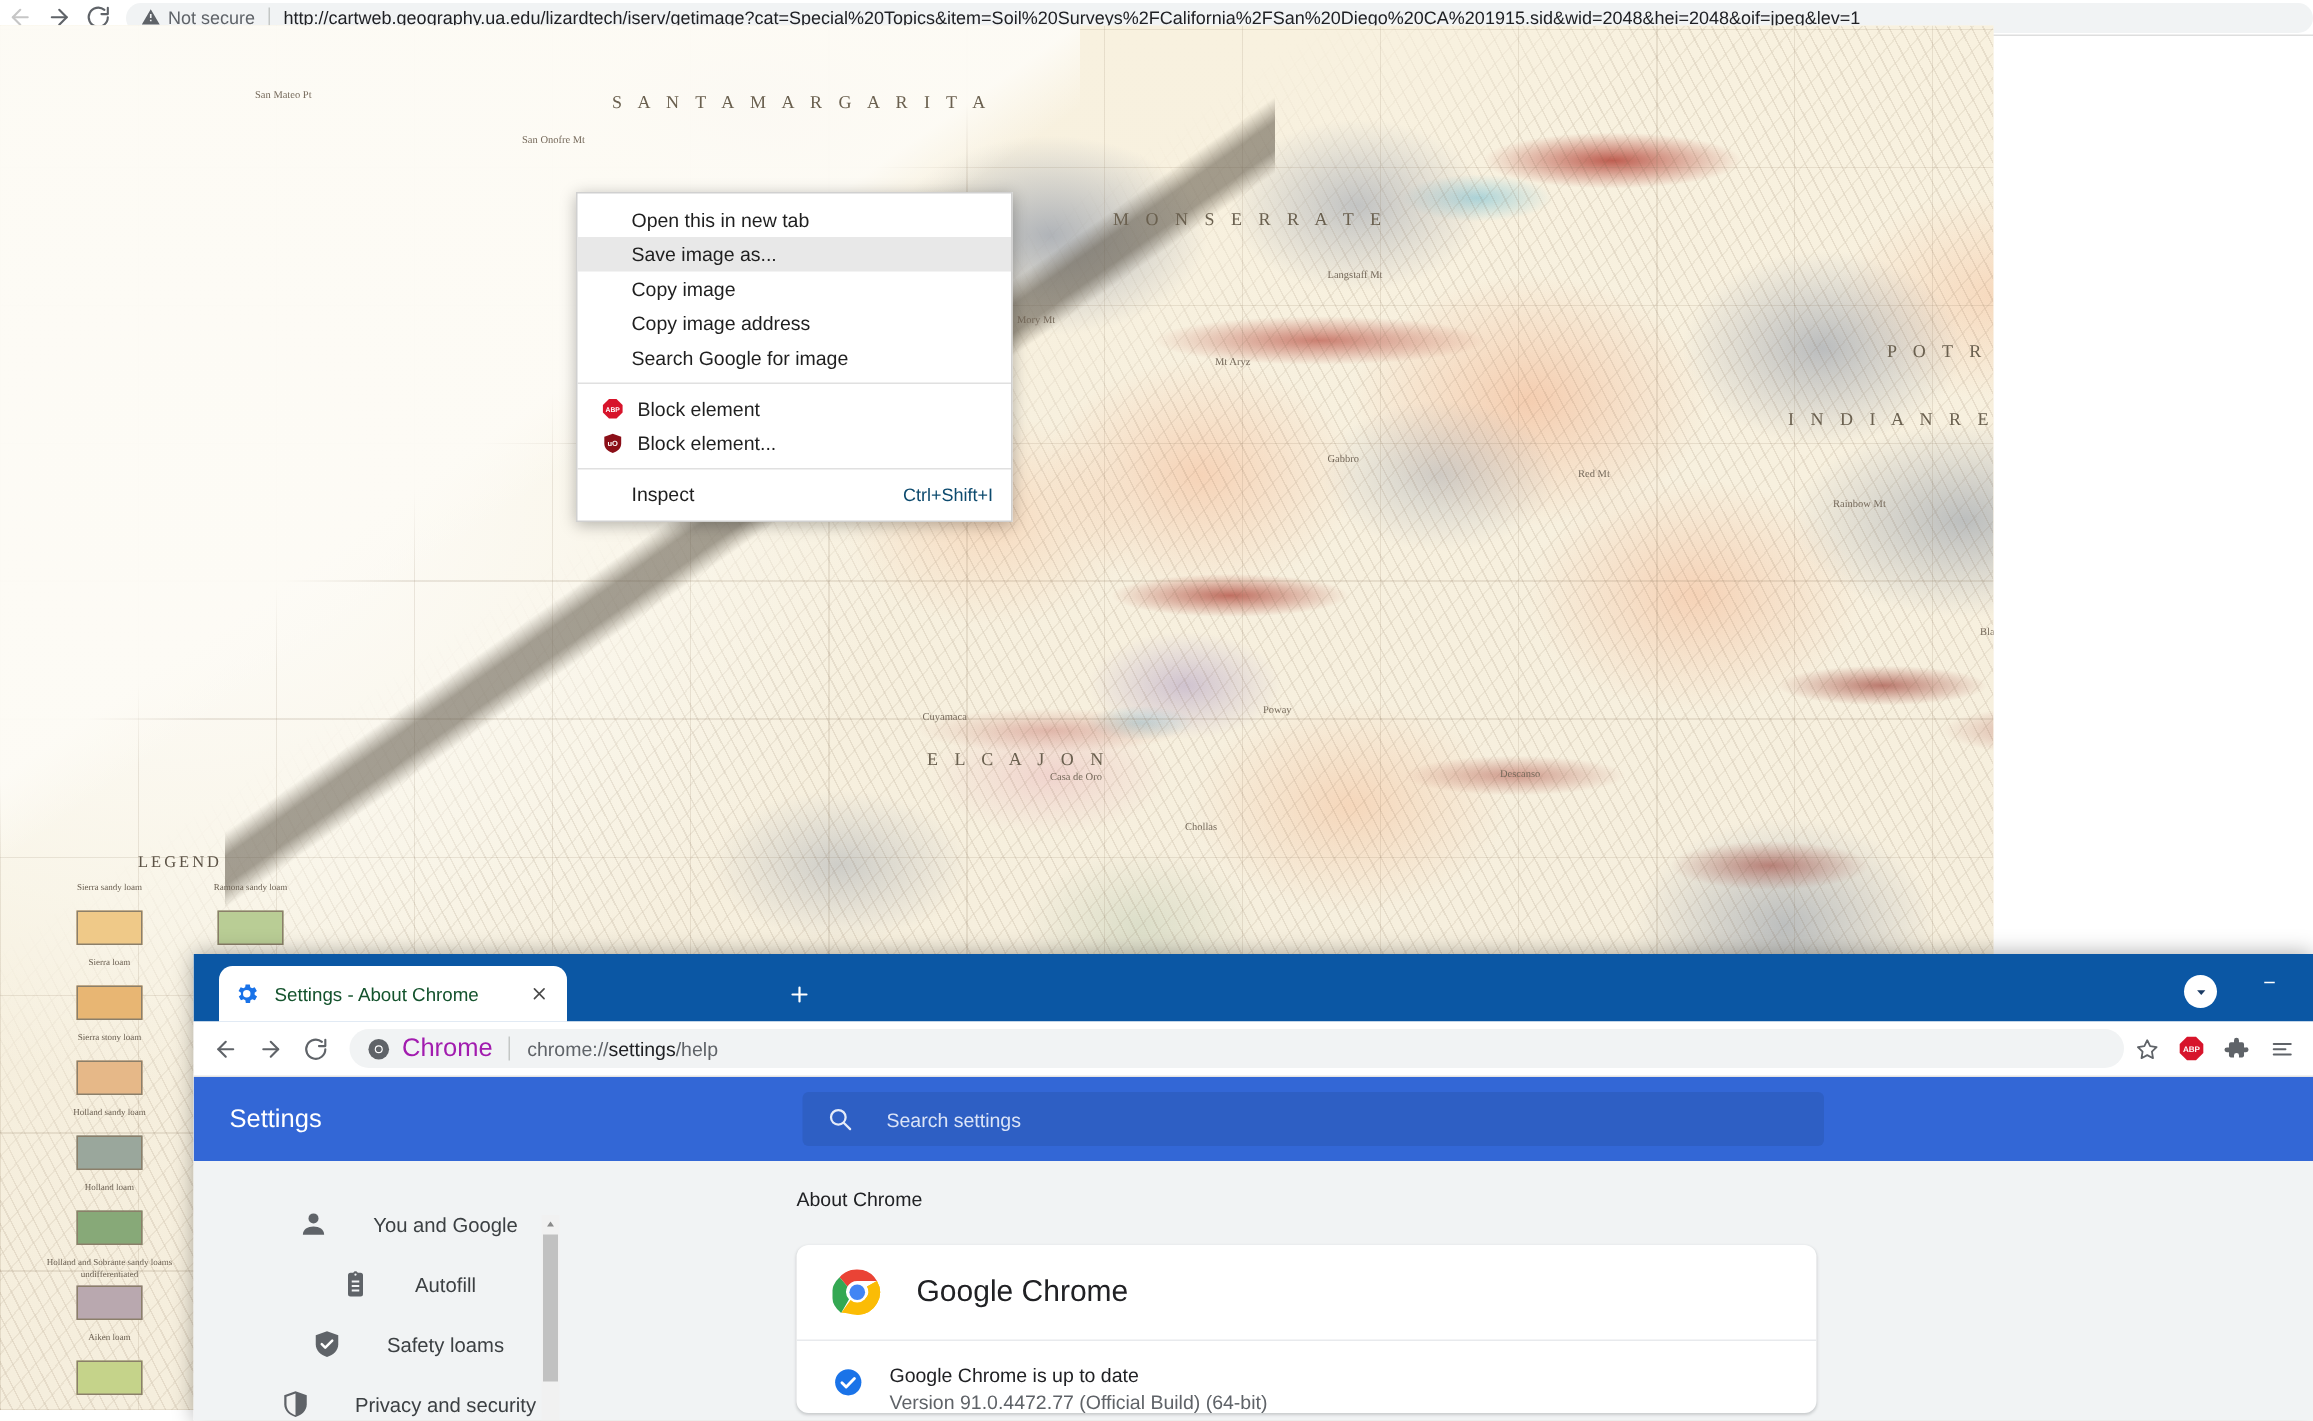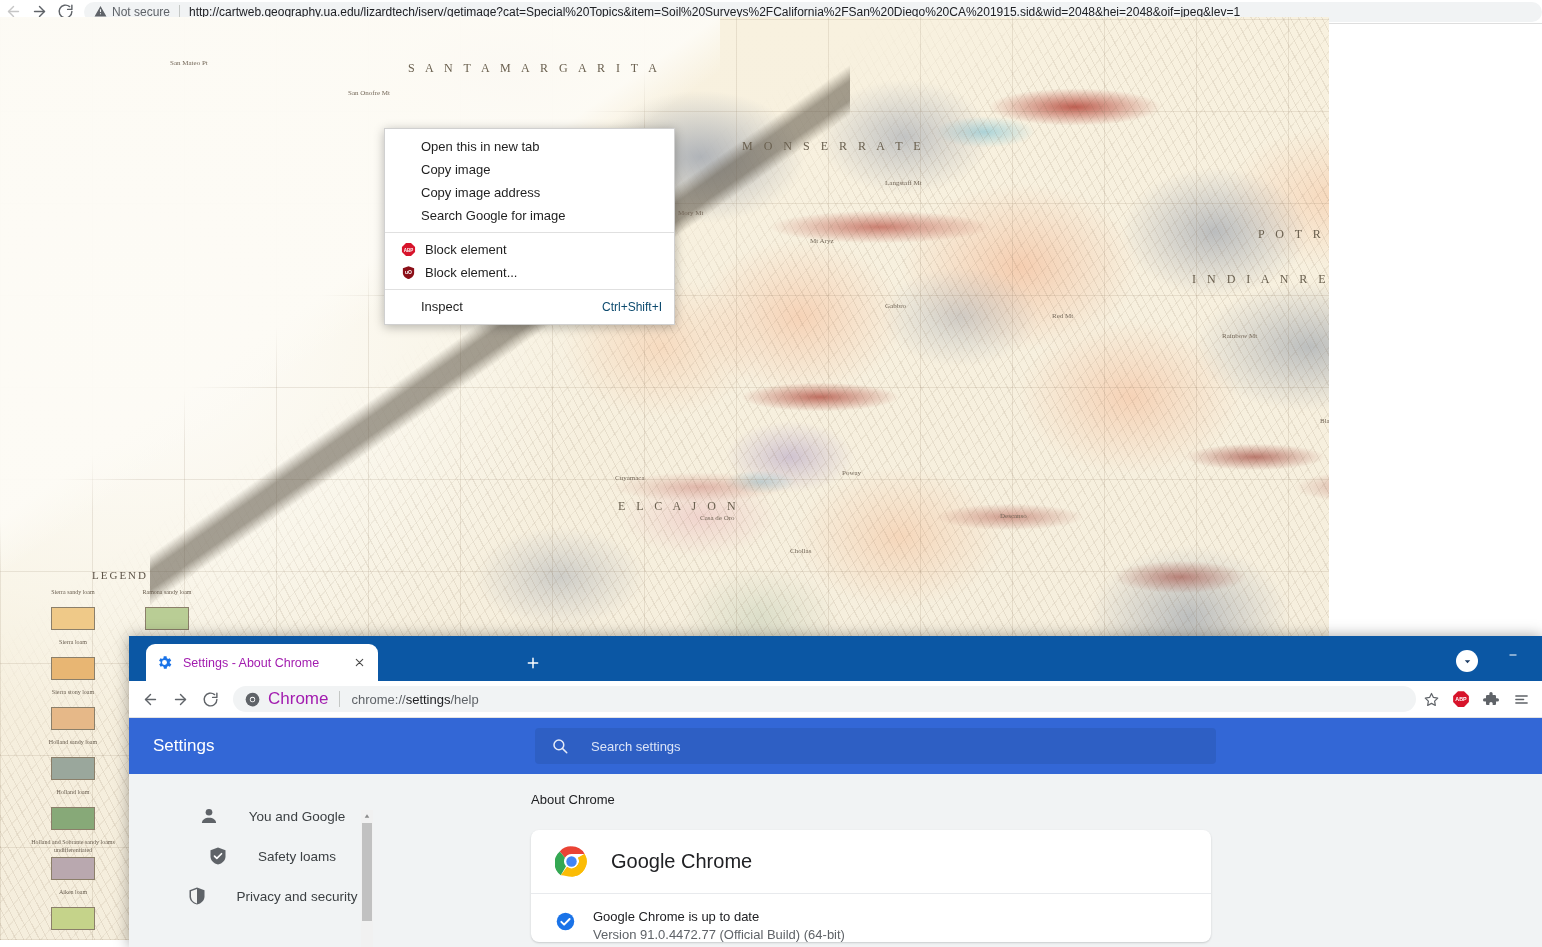--- a/index.html
+++ b/index.html
@@ -205,21 +205,21 @@
     position: relative; height: 45px; background: #0b57a4;
   }
   #tab-1 {
     position: absolute; left: 17px; top: 8px; width: 232px; height: 37px;
     background: #ffffff;
     border-radius: 9px 9px 0 0;
     display: flex; align-items: center; padding: 0 10px;
   }
   #tab-favicon { width: 17px; height: 17px; margin-right: 10px; flex: 0 0 auto; }
   #tab-title {
-    flex: 1 1 auto; font-size: 12.5px; color: #a21caf;
+    flex: 1 1 auto; font-size: 12.5px; color: #14532d;
     white-space: nowrap; overflow: hidden; text-overflow: ellipsis;
   }
   #tab-close {
     width: 18px; height: 18px; flex: 0 0 auto;
     display: flex; align-items: center; justify-content: center; color: #4a4a4a;
   }
   #new-tab-button {
     position: absolute; left: 390px; top: 14px; width: 28px; height: 26px;
     display: flex; align-items: center; justify-content: center; color: #ffffff;
   }
@@ -442,20 +442,23 @@
             <div class="legend-swatch" style="background: rgb(204, 106, 76);"></div>
           </div>
         </div>
     </div>
   </div>
 
   <div id="context-menu">
       <div class="ctx-item indented">
         <span class="ctx-label">Open this in new tab</span>
       </div>
+      <div class="ctx-item highlight indented">
+        <span class="ctx-label">Save image as...</span>
+      </div>
       <div class="ctx-item indented">
         <span class="ctx-label">Copy image</span>
       </div>
       <div class="ctx-item indented">
         <span class="ctx-label">Copy image address</span>
       </div>
       <div class="ctx-item indented">
         <span class="ctx-label">Search Google for image</span>
       </div>
       <div class="ctx-sep"></div>
@@ -592,20 +595,28 @@
       <div id="settings-nav">
         <div id="nav-list">
             <div class="nav-item">
               <span class="nav-ico">
                 <svg width="20" height="20" viewBox="0 0 24 24" fill="#5f6368">
                   <circle cx="12" cy="7.5" r="4"></circle>
                   <path d="M3.5 20.5c0-4.2 3.8-6.5 8.5-6.5s8.5 2.3 8.5 6.5z"></path>
                 </svg>
               </span>
               <span class="nav-lbl">You and Google</span>
+            </div>
+            <div class="nav-item">
+              <span class="nav-ico">
+                <svg width="20" height="20" viewBox="0 0 24 24" fill="#5f6368">
+                  <path d="M16 3h-2.2a2 2 0 0 0-3.6 0H8a2 2 0 0 0-2 2v15a2 2 0 0 0 2 2h8a2 2 0 0 0 2-2V5a2 2 0 0 0-2-2zm-4 .6a.9.9 0 1 1-.9.9.9.9 0 0 1 .9-.9zM15 18H9v-1.6h6zm0-3.6H9v-1.6h6zm0-3.6H9V9.2h6z"></path>
+                </svg>
+              </span>
+              <span class="nav-lbl">Autofill</span>
             </div>
             <div class="nav-item">
               <span class="nav-ico">
                 <svg width="20" height="20" viewBox="0 0 24 24">
                   <path d="M12 1.8L21 5v7.2c0 5-3.8 8.6-9 10.1-5.2-1.5-9-5.1-9-10.1V5z" fill="#5f6368"></path>
                   <path d="M7.8 12.1l2.8 2.8 5.6-5.6" fill="none" stroke="#ffffff" stroke-width="2" stroke-linecap="round" stroke-linejoin="round"></path>
                 </svg>
               </span>
               <span class="nav-lbl">Safety loams</span>
             </div>

